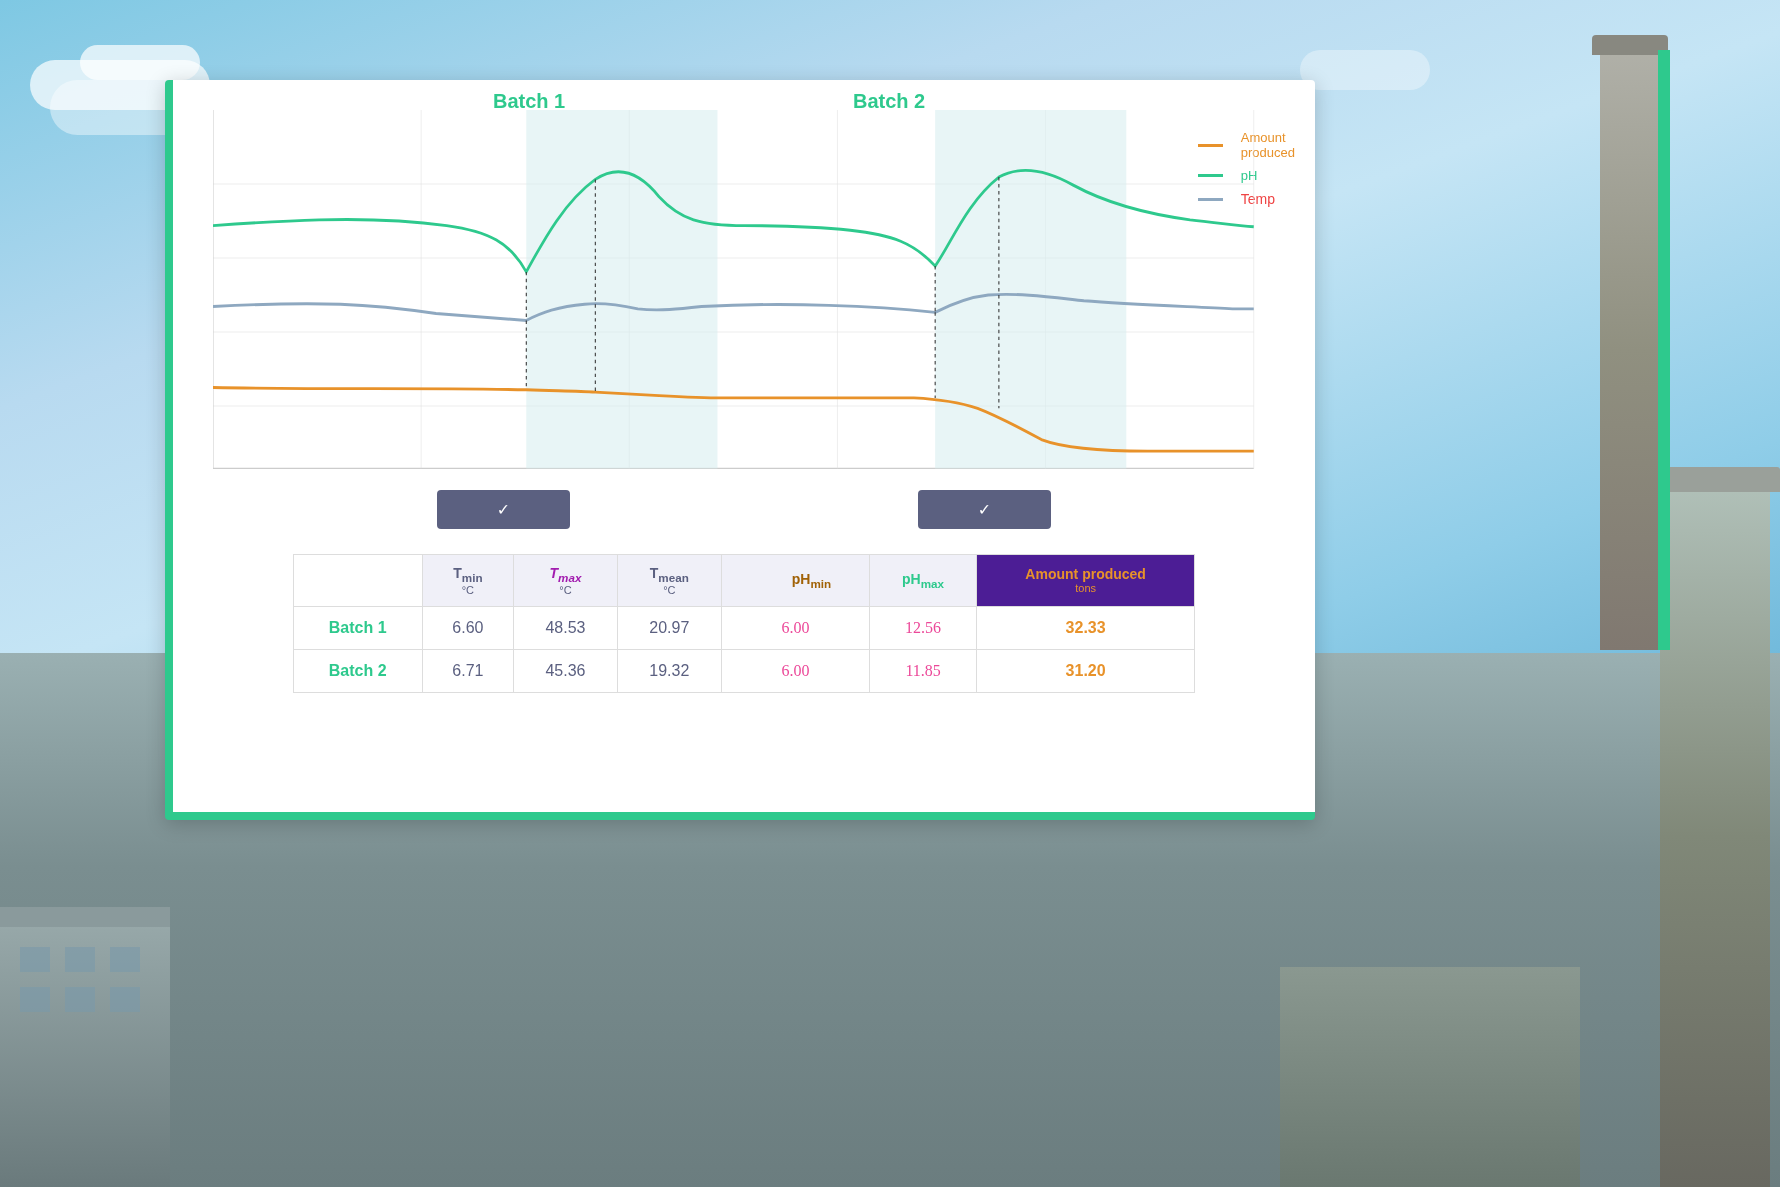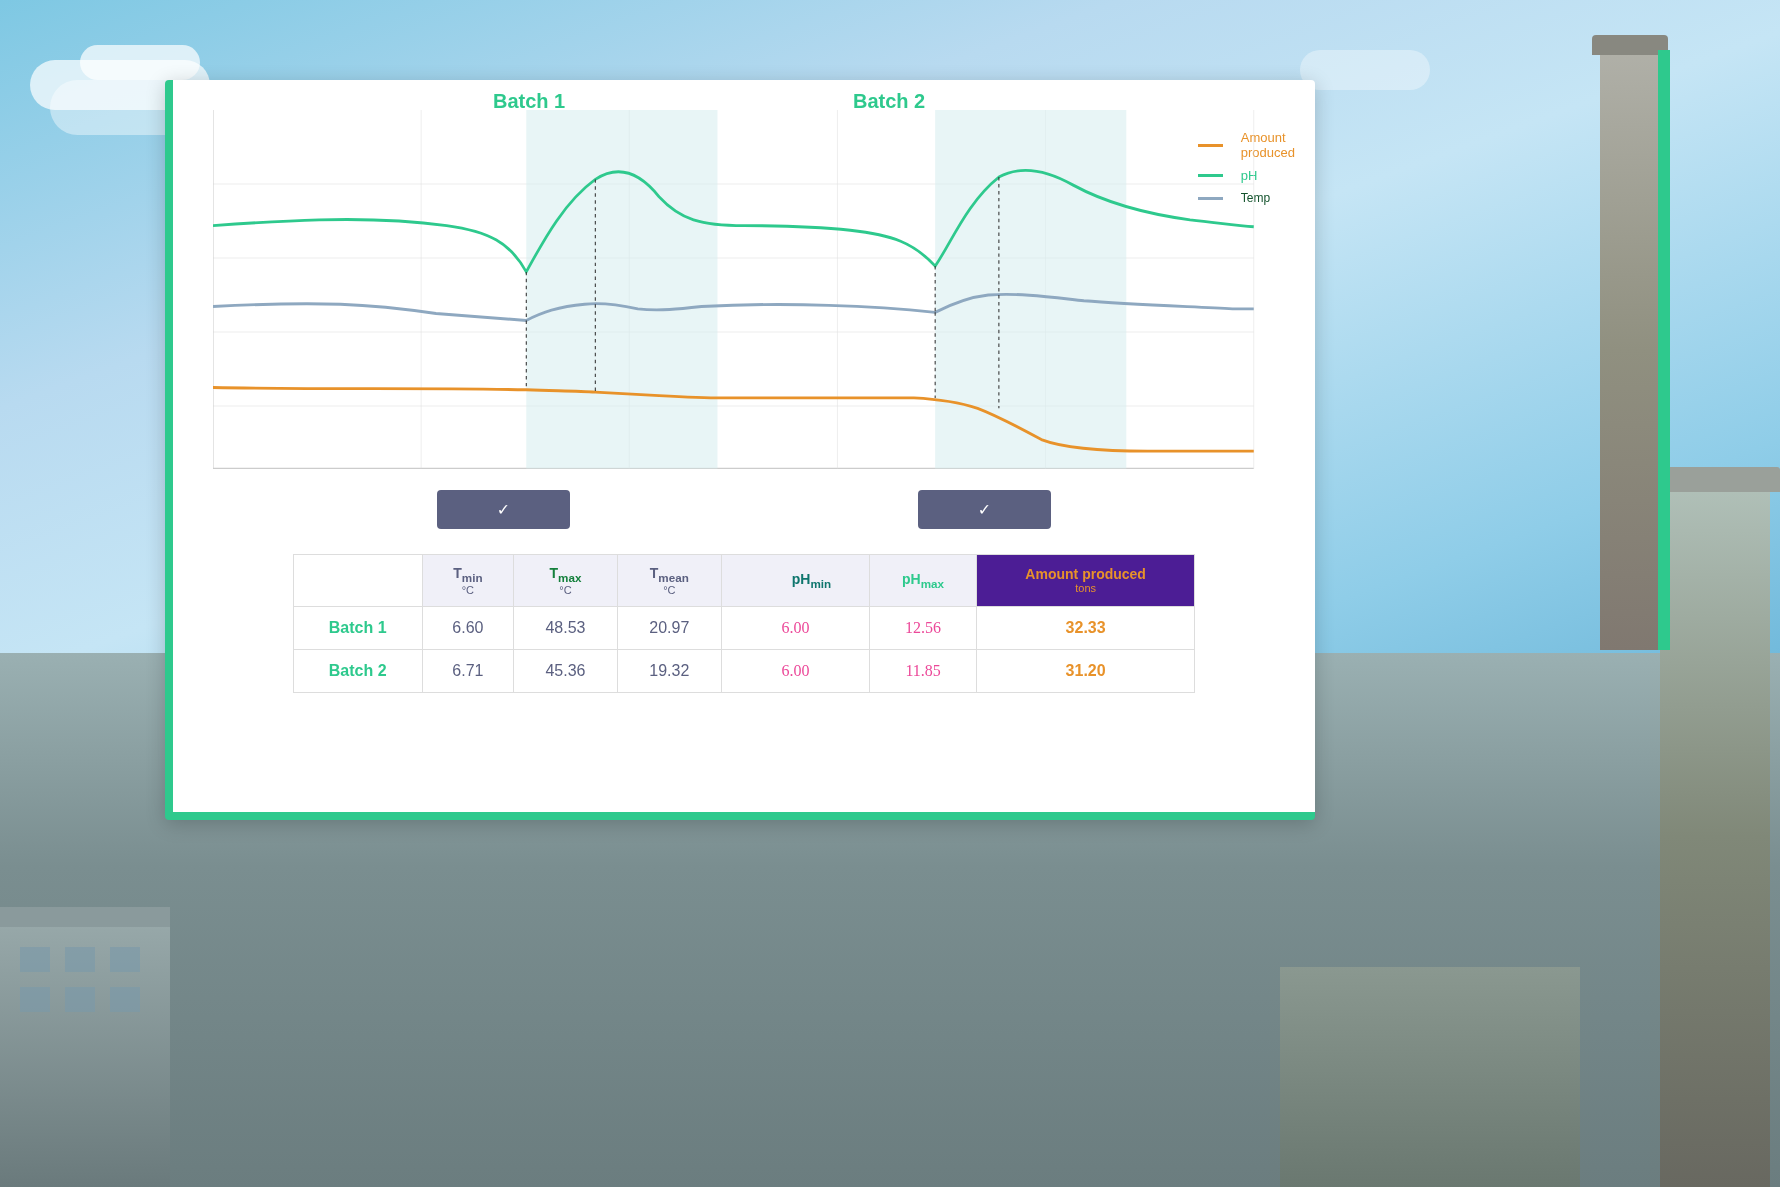--- a/index.html
+++ b/index.html
@@ -245,21 +245,21 @@
       <div class="legend-item">
         <div class="legend-line" style="background:#e8922a;"></div>
         <span style="color:#e8922a;font-size:13px;">Amount<br>produced</span>
       </div>
       <div class="legend-item">
         <div class="legend-line" style="background:#2ec98d;"></div>
         <span style="color:#2ec98d;font-size:13px;">pH</span>
       </div>
       <div class="legend-item">
         <div class="legend-line" style="background:#8ea8c0;"></div>
-        <span style="color:#14532d;font-size:12px;">Temp</span>
+        <span style="color:#ef4444;font-size:14px;">Temp</span>
       </div>
     </div>
 
     <div class="chart-area">
       <svg class="chart-svg" viewBox="0 0 1000 320" preserveAspectRatio="none">
 
         <line x1="0" y1="64" x2="980" y2="64" stroke="#e0e0e0" stroke-width="0.5"></line>
         <line x1="0" y1="128" x2="980" y2="128" stroke="#e0e0e0" stroke-width="0.5"></line>
         <line x1="0" y1="192" x2="980" y2="192" stroke="#e0e0e0" stroke-width="0.5"></line>
         <line x1="0" y1="256" x2="980" y2="256" stroke="#e0e0e0" stroke-width="0.5"></line>
@@ -304,29 +304,29 @@
 
     <table class="data-table">
       <thead>
         <tr>
           <th class="th-temp" style="background:white;border:1px solid #ddd;"></th>
           <th class="th-temp">
             <span class="th-label-main" style="color:#5b6080;">T<sub>min</sub></span>
             <span class="sub-label">°C</span>
           </th>
           <th class="th-temp">
-            <span class="th-label-main" style="color:#15803d;">T<sub>max</sub></span>
+            <span class="th-label-main" style="color:#a21caf;font-style:italic;">T<sub>max</sub></span>
             <span class="sub-label">°C</span>
           </th>
           <th class="th-temp">
             <span class="th-label-main" style="color:#5b6080;">T<sub>mean</sub></span>
             <span class="sub-label">°C</span>
           </th>
           <th class="th-ph">
-            <span class="th-label-main" style="color:#0f766e;margin-left:32px;">pH<sub>min</sub></span>
+            <span class="th-label-main" style="color:#a16207;margin-left:32px;">pH<sub>min</sub></span>
           </th>
           <th class="th-ph">
             <span class="th-label-main" style="color:#2ec98d;margin-top:32px;">pH<sub>max</sub></span>
           </th>
           <th class="th-amount">
             <span class="th-label-main">Amount produced</span>
             <span class="sub-label" style="color:#e8922a;">tons</span>
           </th>
         </tr>
       </thead>

